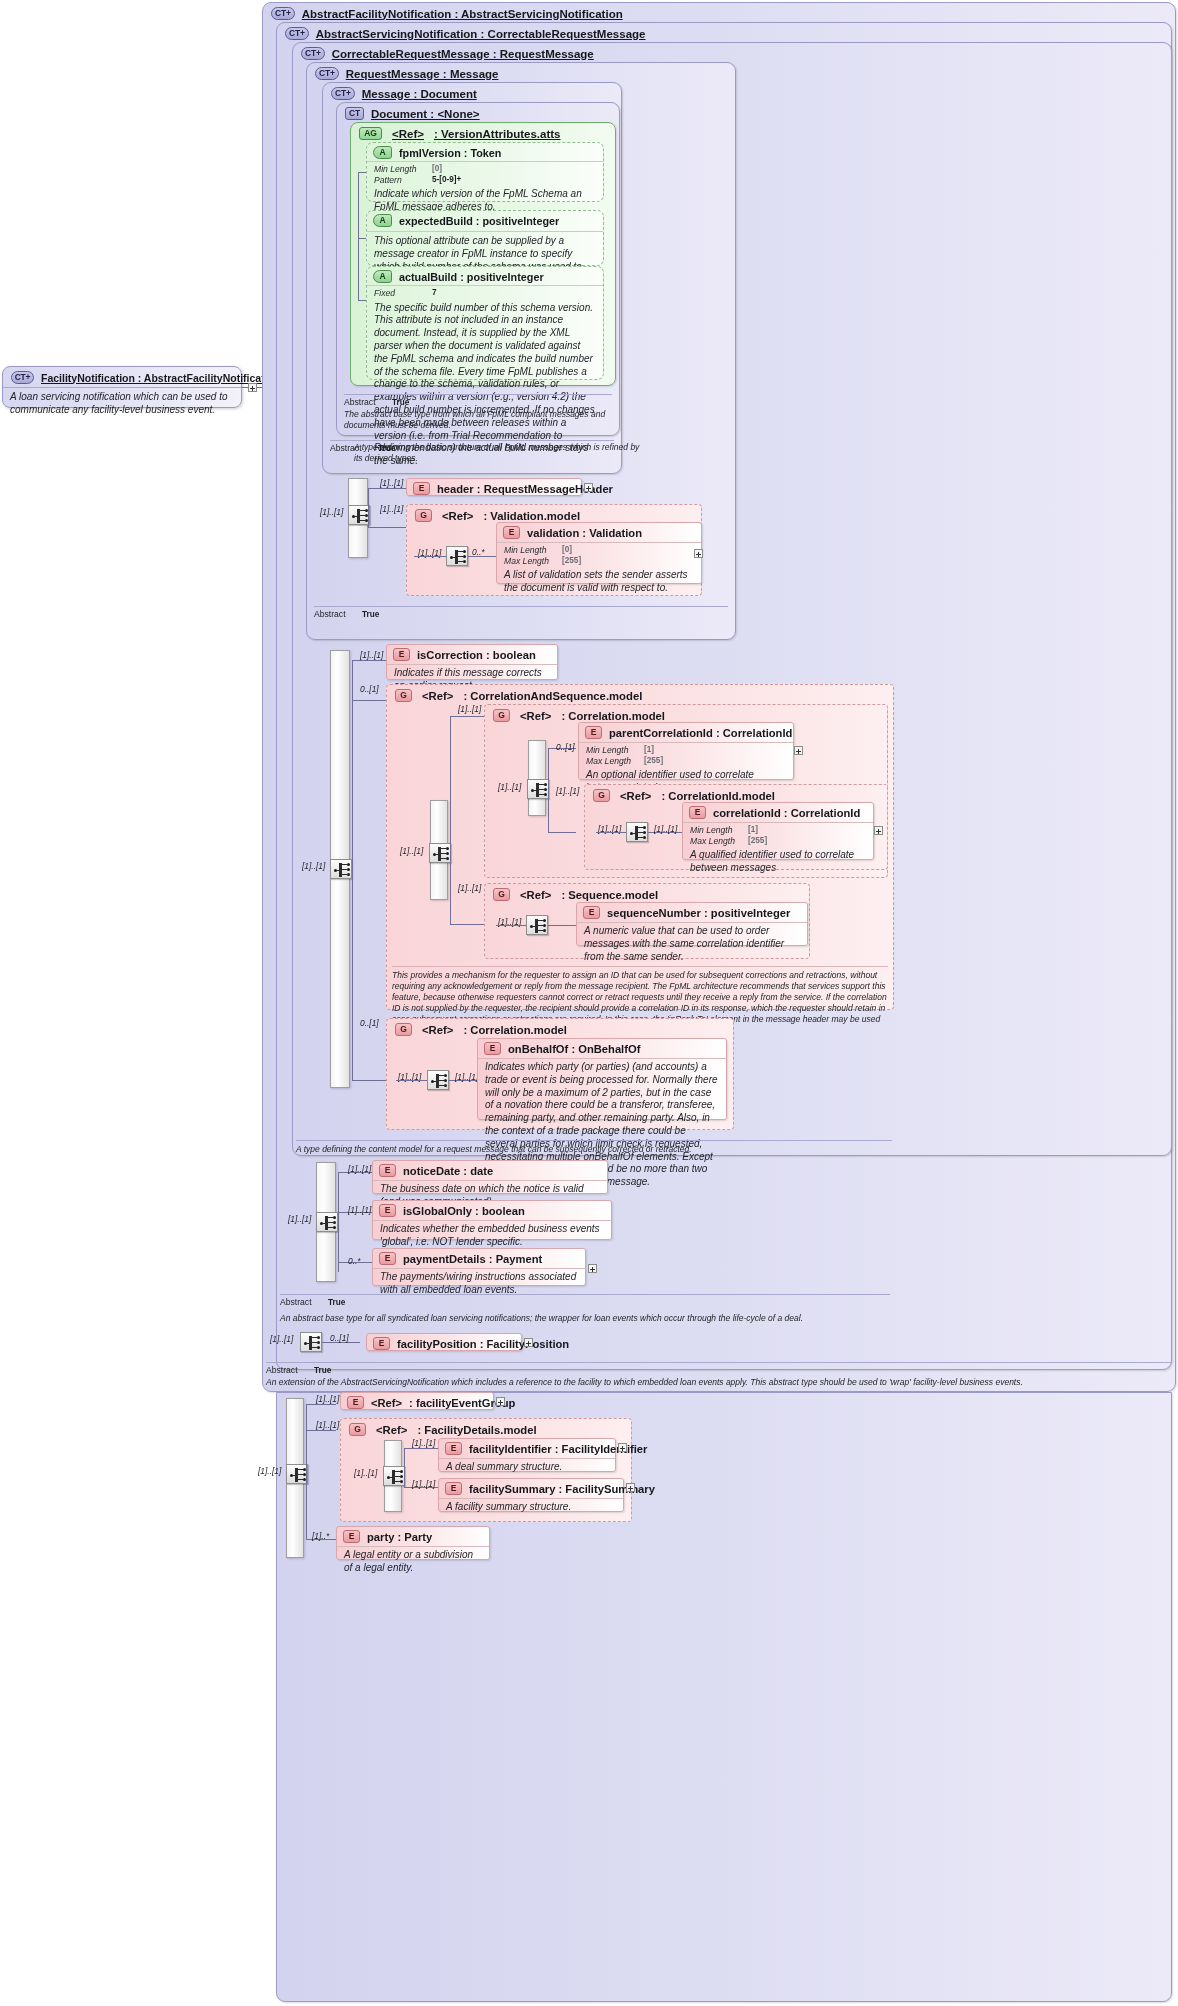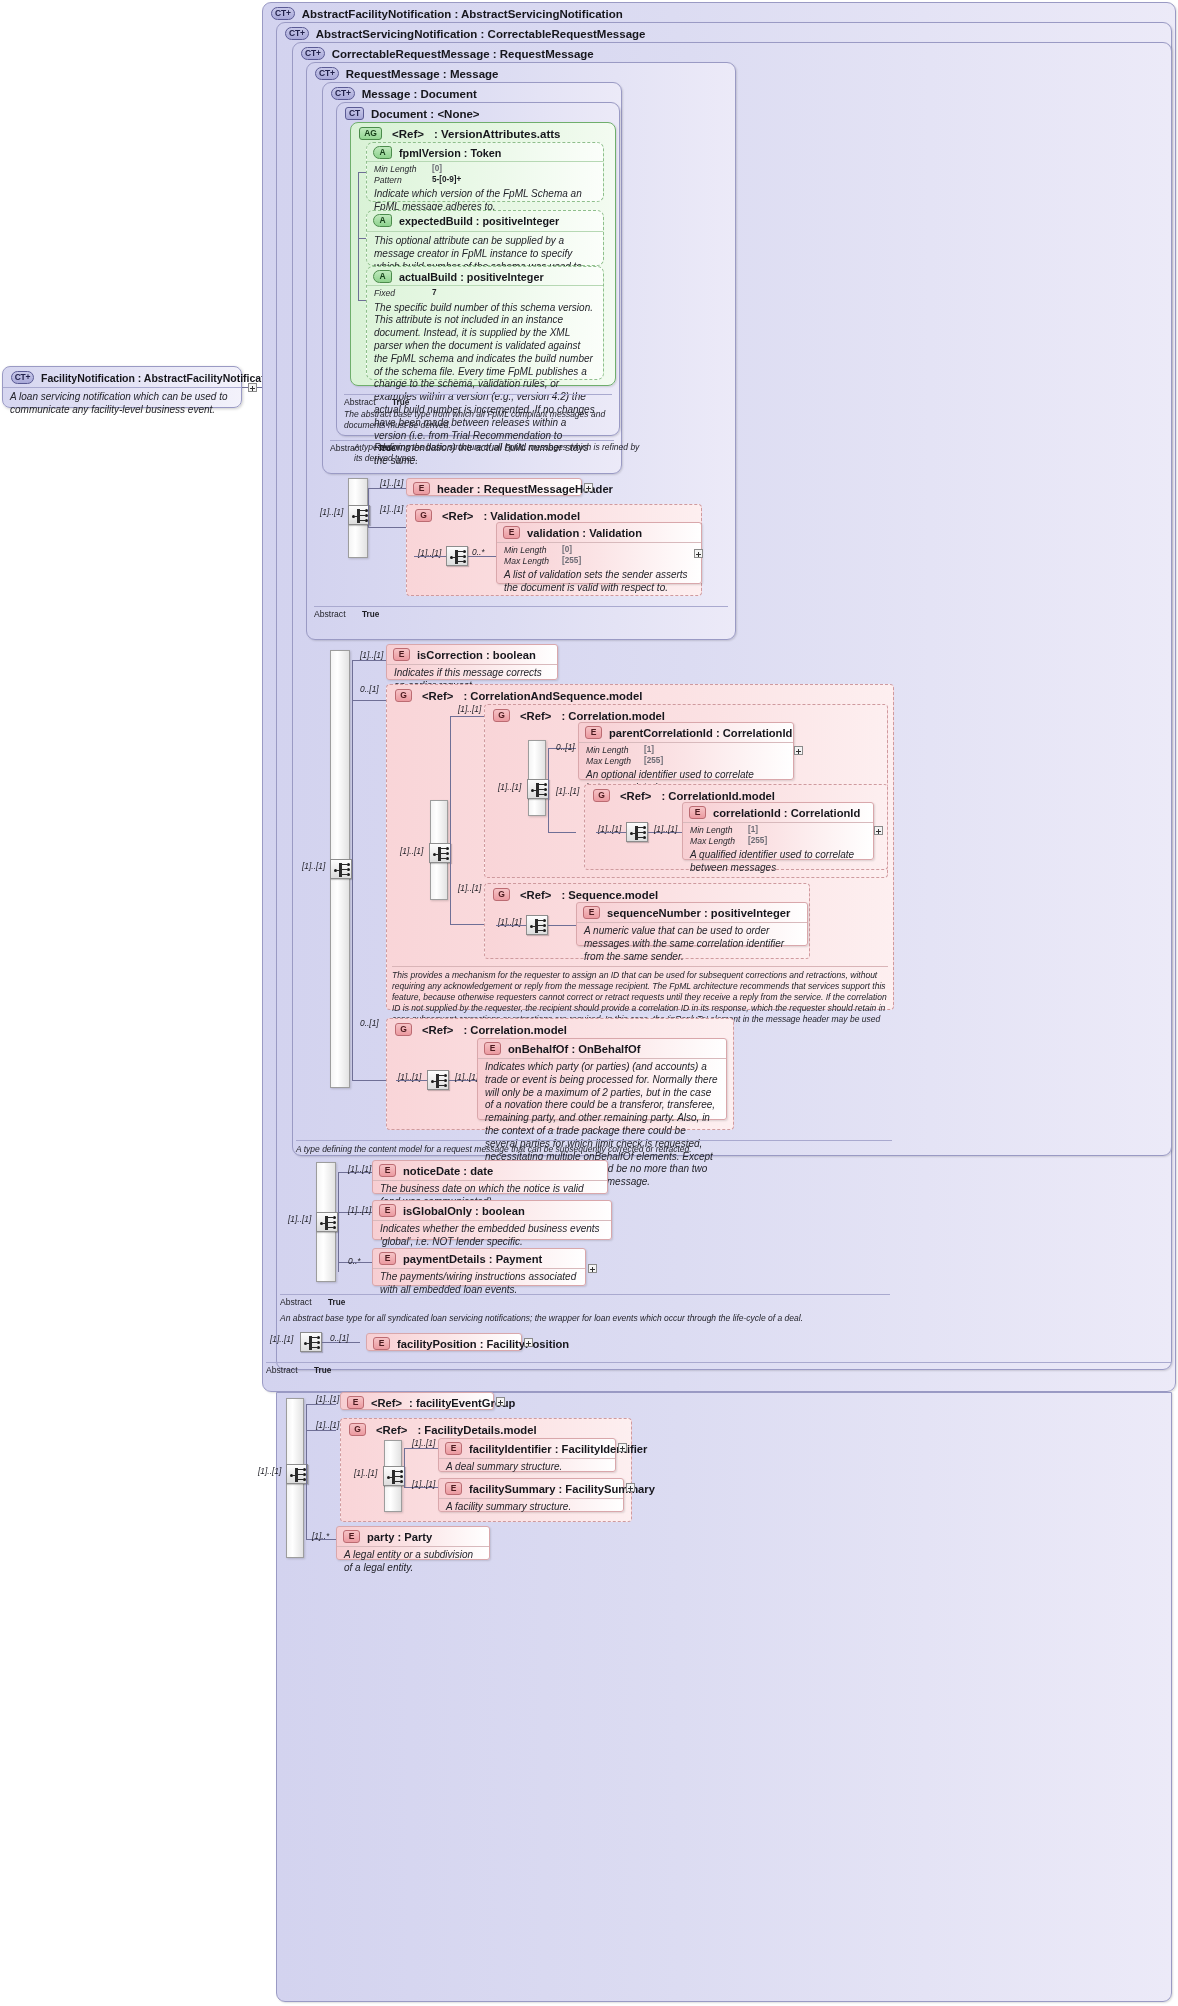--- a/index.html
+++ b/index.html
@@ -23,21 +23,21 @@
     background: linear-gradient(to right, #d3d3ef 0%, #dcdcf2 45%, #eceaf8 100%);
     box-shadow: 1px 1px 2px rgba(0,0,0,.14);
   }
   .ct-head {
     display: flex; align-items: center;
     gap: 7px;
     padding: 4px 8px 3px 8px;
     font-size: 11.5px; font-weight: bold; color: #16161c;
     white-space: nowrap;
   }
-  .ct-head .nm { font-weight: bold; }
+  .ct-head .nm { font-weight: bold; text-decoration: underline; }
 
   
   .badge {
     display: inline-flex; align-items: center; justify-content: center;
     font-size: 8.5px; font-weight: bold;
     border: 1px solid #5a5a94;
     border-radius: 7px;
     background: linear-gradient(to bottom, #c9c9ea, #a8a8d8);
     color: #20204a;
     height: 13px; min-width: 23px; padding: 0 3px;
@@ -687,20 +687,21 @@
       <span class="badge e">E</span>
       <span class="nm">facilityPosition : FacilityPosition</span>
     </div>
   </div>
   <div class="plusbox" style="left:524px; top:1338px;"></div>
 
   <div class="abstract-row" style="left:266px; top:1362px; width:906px;">
     <span class="lbl">Abstract</span>
     <span class="val">True</span>
   </div>
+  <div class="abstract-doc" style="left:266px; top:1374px; width:906px; border-top:none;">An extension of the AbstractServicingNotification which includes a reference to the facility to which embedded loan events apply. This abstract type should be used to 'wrap' facility-level business events.</div>
 
   <div class="ct-box" style="left:276px; top:1392px; width:896px; height:610px; border-radius:0 0 9px 9px;"></div>
 
   <div class="vbar" style="left:286px; top:1398px; width:18px; height:160px;"></div>
   <div class="seqicon" style="left:286px; top:1464px;">
     <span class="lead"></span>
       <span class="bar"></span>
     <span class="l l1"></span>
       <span class="l l2"></span>
       <span class="l l3"></span>

